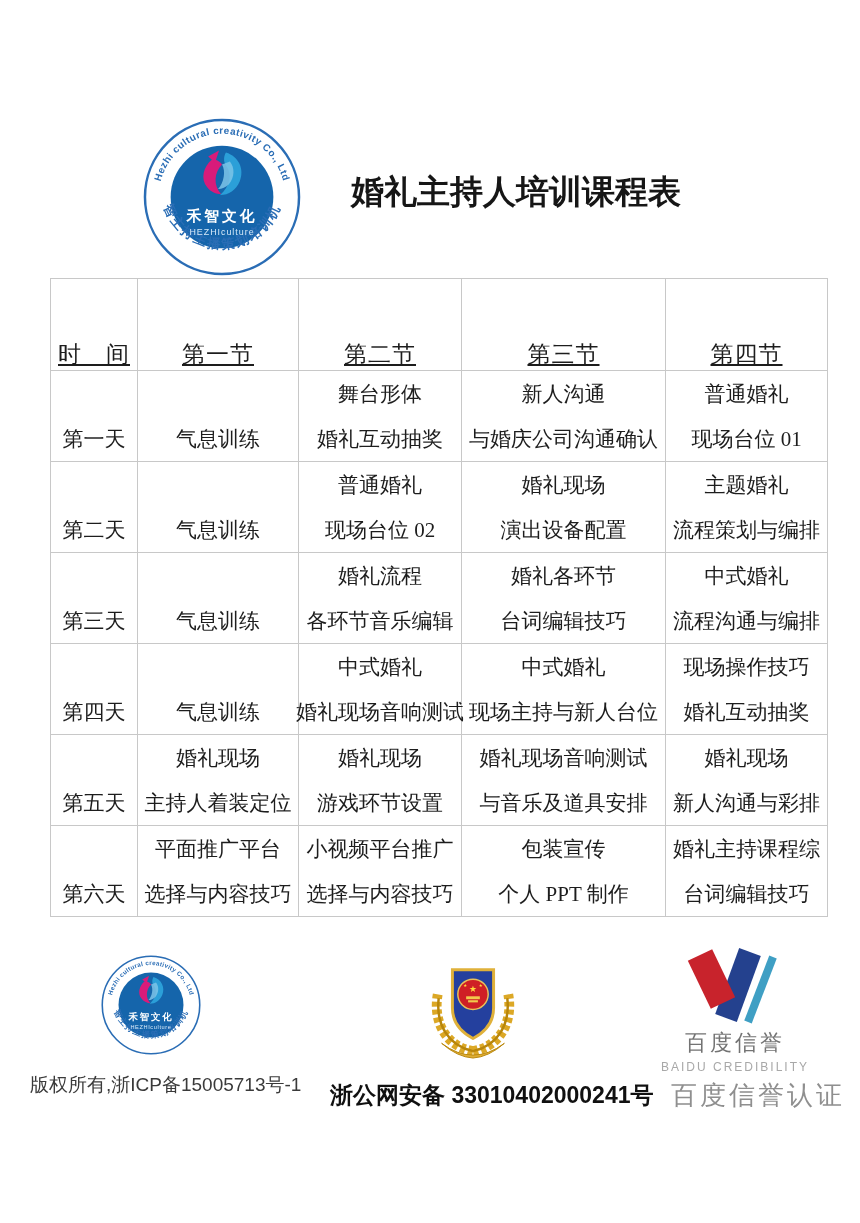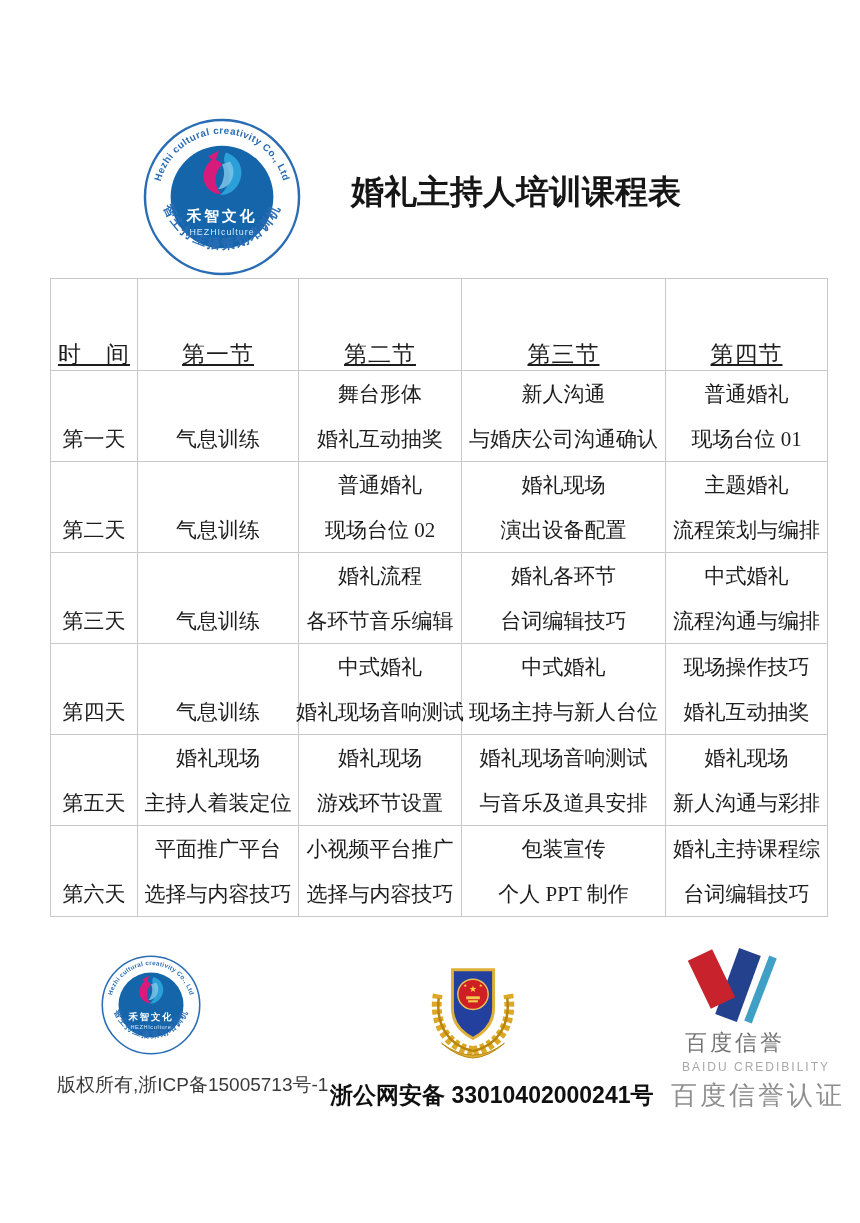--- a/index.html
+++ b/index.html
@@ -49,37 +49,37 @@
   .cell.data{height:91px;font-size:21px;}
   .cell.data .line{
     flex:1;display:flex;align-items:center;justify-content:center;
     width:100%;white-space:nowrap;
   }
 
   
   .logo-bottom{position:absolute;left:101px;top:955px;width:100px;height:100px;}
   .copyright{
     position:absolute;left:30px;top:1072px;width:280px;
-    font-size:19px;color:#3a3a3a;letter-spacing:0px;white-space:nowrap;margin-left:27px;
+    font-size:19px;color:#3a3a3a;letter-spacing:0px;white-space:nowrap;
   }
   .police-badge{position:absolute;left:424px;top:956px;width:98px;height:110px;}
   .police-filing{
     position:absolute;left:330px;top:1080px;width:280px;
     text-align:center;font-size:23px;font-weight:700;color:#101010;
     white-space:nowrap;
   }
   .baidu-icon{position:absolute;left:676px;top:946px;width:112px;height:80px;}
   .baidu-title{
     position:absolute;left:640px;top:1028px;width:190px;
     text-align:center;font-size:22px;color:#737373;letter-spacing:3px;
     white-space:nowrap;
   }
   .baidu-subtitle{
     position:absolute;left:640px;top:1060px;width:190px;
-    text-align:right;font-size:12px;color:#a8a8a8;letter-spacing:2px;
+    text-align:center;font-size:12px;color:#a8a8a8;letter-spacing:2px;
     white-space:nowrap;
   }
   .baidu-cert{
     position:absolute;left:625px;top:1078px;width:220px;
     text-align:right;font-size:26px;color:#8f8f8f;letter-spacing:3px;
     white-space:nowrap;
   }
 </style>
 </head>
 <body>

